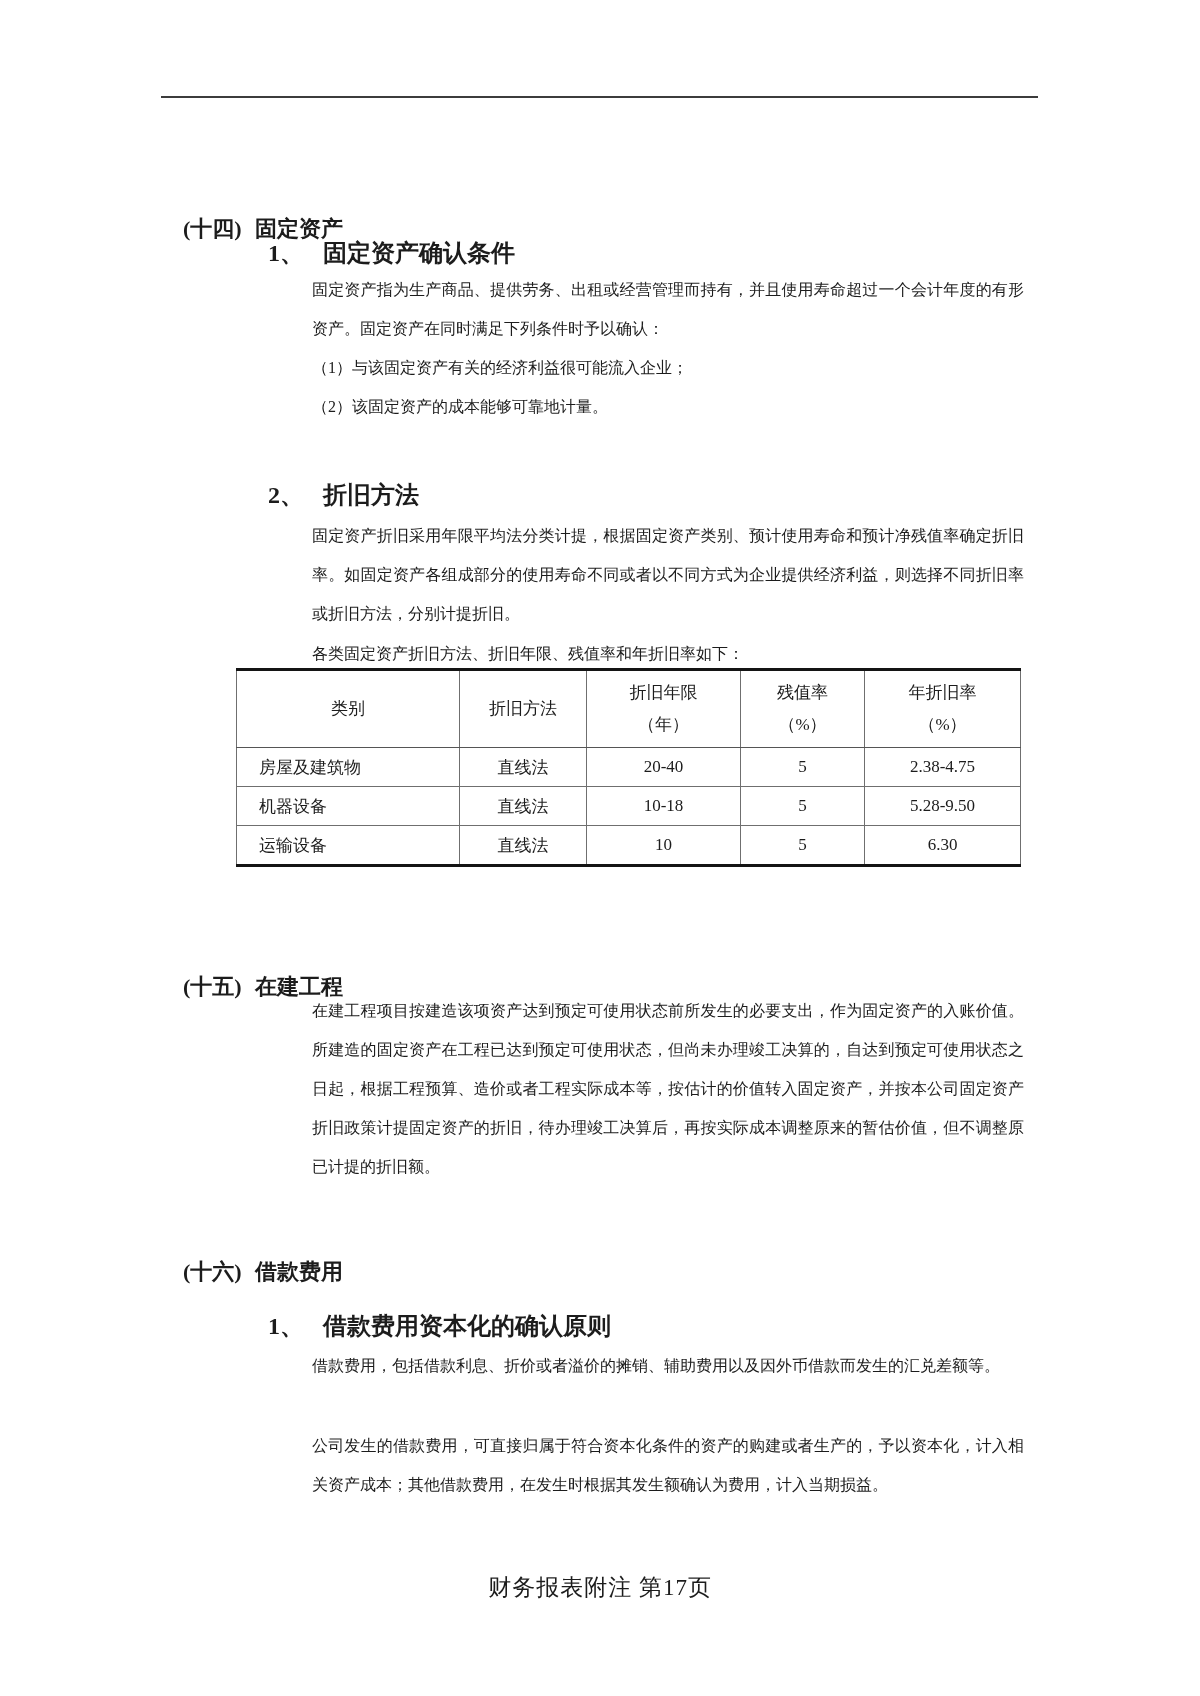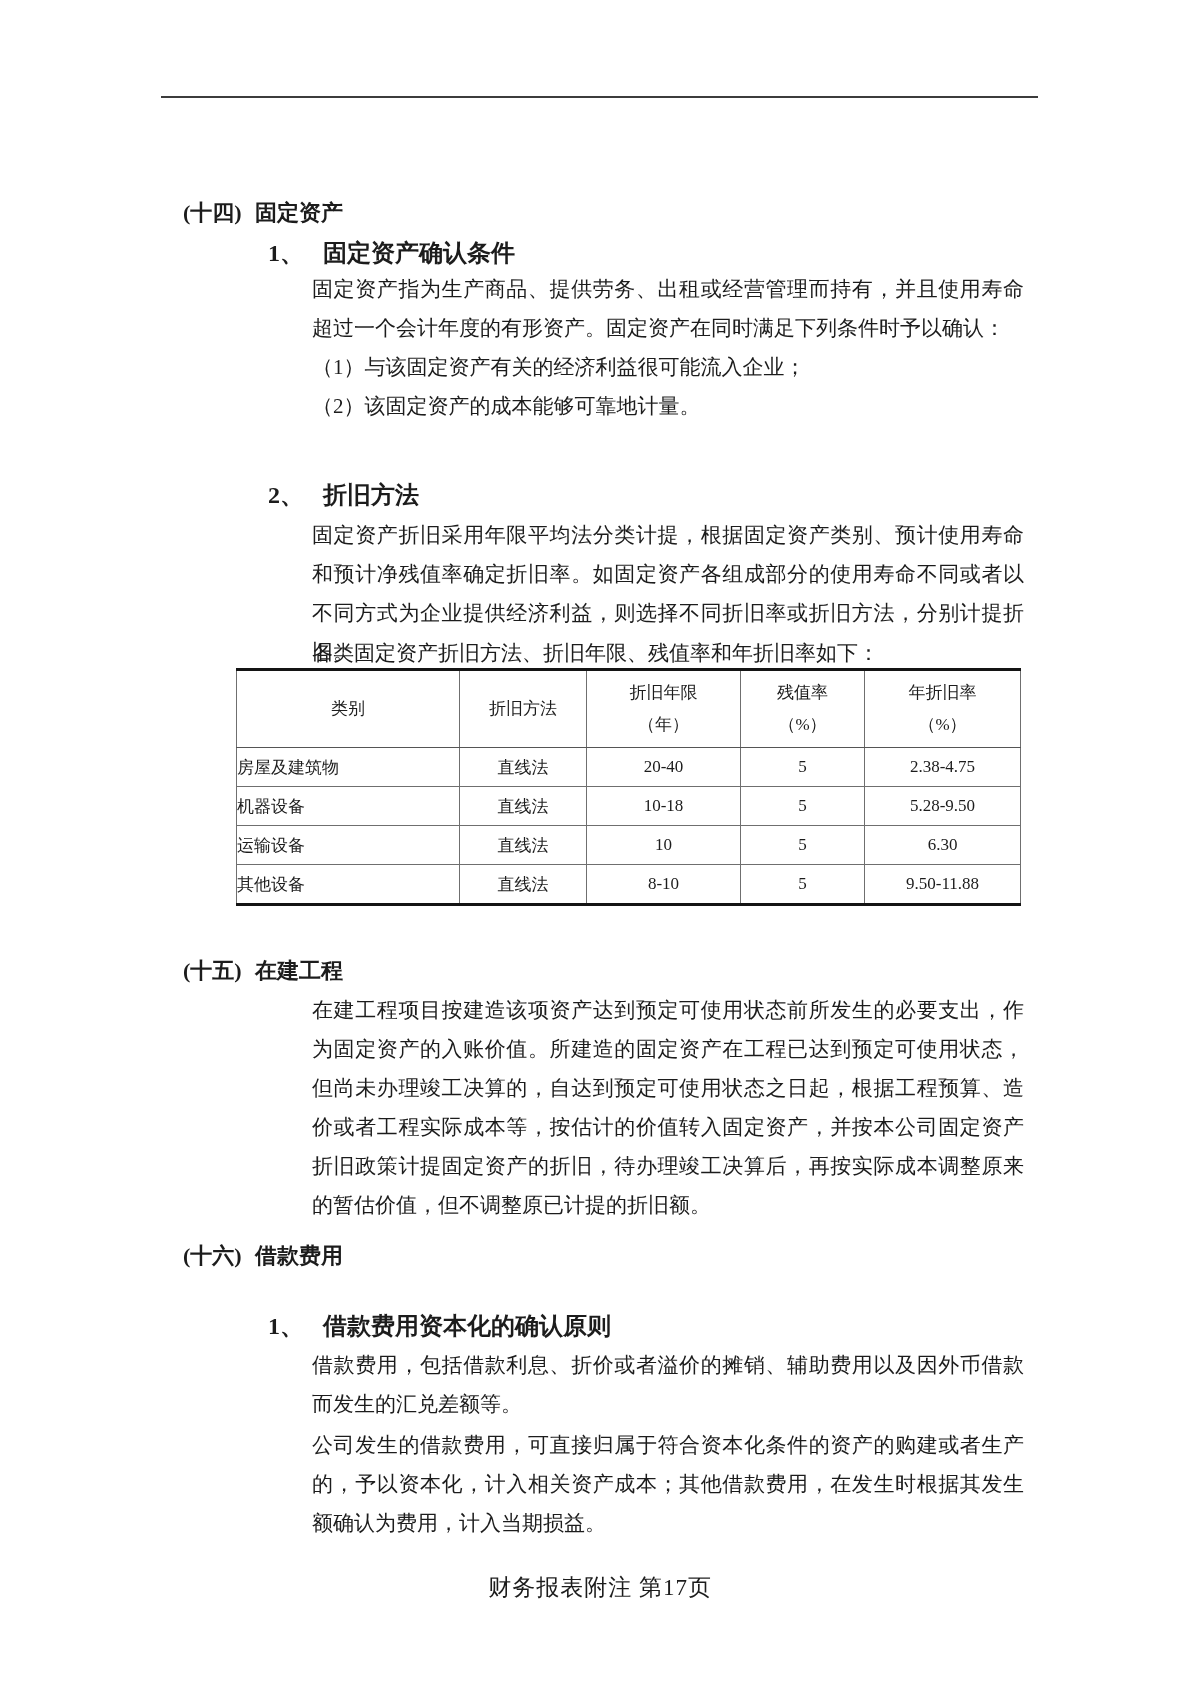--- a/index.html
+++ b/index.html
@@ -18,36 +18,37 @@
     width:877px; height:2px;
     background:#3c3c3c;
   }
   .sec-h {
     position:absolute;
     left:183px;
     font-size:22px;
     font-weight:bold;
     line-height:30px;
     white-space:nowrap;
+    margin-top:16px;
   }
   .sec-num { display:inline-block; width:72px; }
   .sub-h {
     position:absolute;
     left:268px;
     font-size:24px;
     font-weight:bold;
     line-height:30px;
     white-space:nowrap;
   }
   .sub-num { display:inline-block; width:55px; }
   .para {
     position:absolute;
     left:312px;
     width:712px;
-    font-size:21px;
+    font-size:16px;
     line-height:39px;
     text-align:justify;
     text-align-last:left;
   }
   .dep-table {
     position:absolute;
     left:236px; top:668px;
     width:784px;
     border-collapse:collapse;
     table-layout:fixed;
@@ -58,21 +59,21 @@
   }
   .dep-table th, .dep-table td {
     border:1px solid #6f6f6f;
     font-weight:normal;
     text-align:center;
     vertical-align:middle;
     padding:0;
   }
   .dep-table thead th { height:76px; border-bottom:1px solid #555; }
   .dep-table tbody td { height:38px; }
-  .dep-table tbody td.cat { text-align:left; padding-left:0; }
+  .dep-table tbody td.cat { text-align:left; padding-left:22px; }
   .th-label, .th-unit { display:block; line-height:32px; }
   .footer {
     position:absolute;
     top:1572px; left:160px;
     width:880px;
     text-align:center;
     font-size:23px;
     letter-spacing:1px;
   }
 </style>
@@ -147,27 +148,20 @@
         <td>5</td>
         <td>5.28-9.50</td>
       </tr>
       <tr>
         <td class="cat">运输设备</td>
         <td>直线法</td>
         <td>10</td>
         <td>5</td>
         <td>6.30</td>
       </tr>
-      <tr>
-        <td class="cat">其他设备</td>
-        <td>直线法</td>
-        <td>8-10</td>
-        <td>5</td>
-        <td>9.50-11.88</td>
-      </tr>
     </tbody>
   </table>
 
   <div class="sec-h" style="top:956px">
     <span class="sec-num">(十五)</span><span>在建工程</span>
   </div>
 
   <div class="para" style="top:991px">在建工程项目按建造该项资产达到预定可使用状态前所发生的必要支出，作为固定资产的入账价值。所建造的固定资产在工程已达到预定可使用状态，但尚未办理竣工决算的，自达到预定可使用状态之日起，根据工程预算、造价或者工程实际成本等，按估计的价值转入固定资产，并按本公司固定资产折旧政策计提固定资产的折旧，待办理竣工决算后，再按实际成本调整原来的暂估价值，但不调整原已计提的折旧额。</div>
 
   <div class="sec-h" style="top:1241px">

